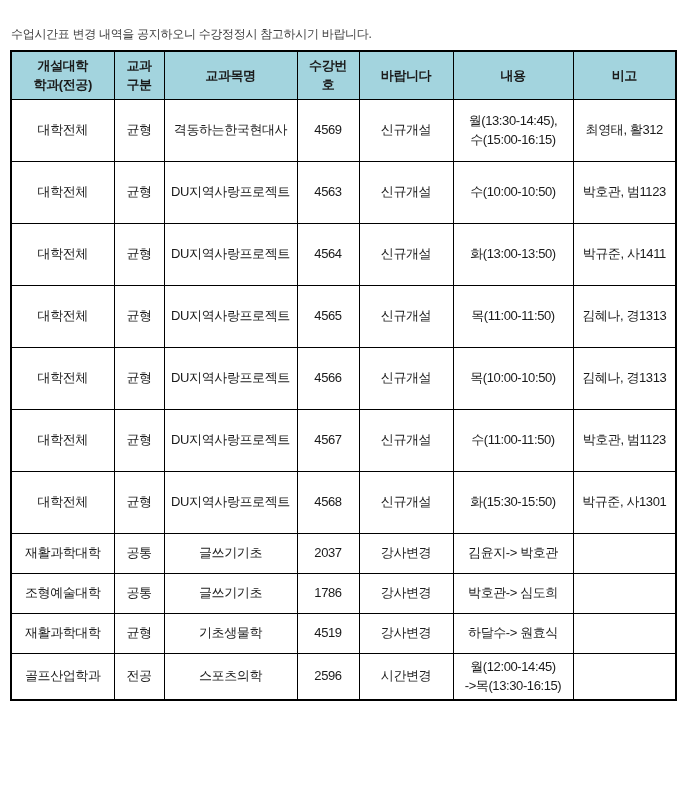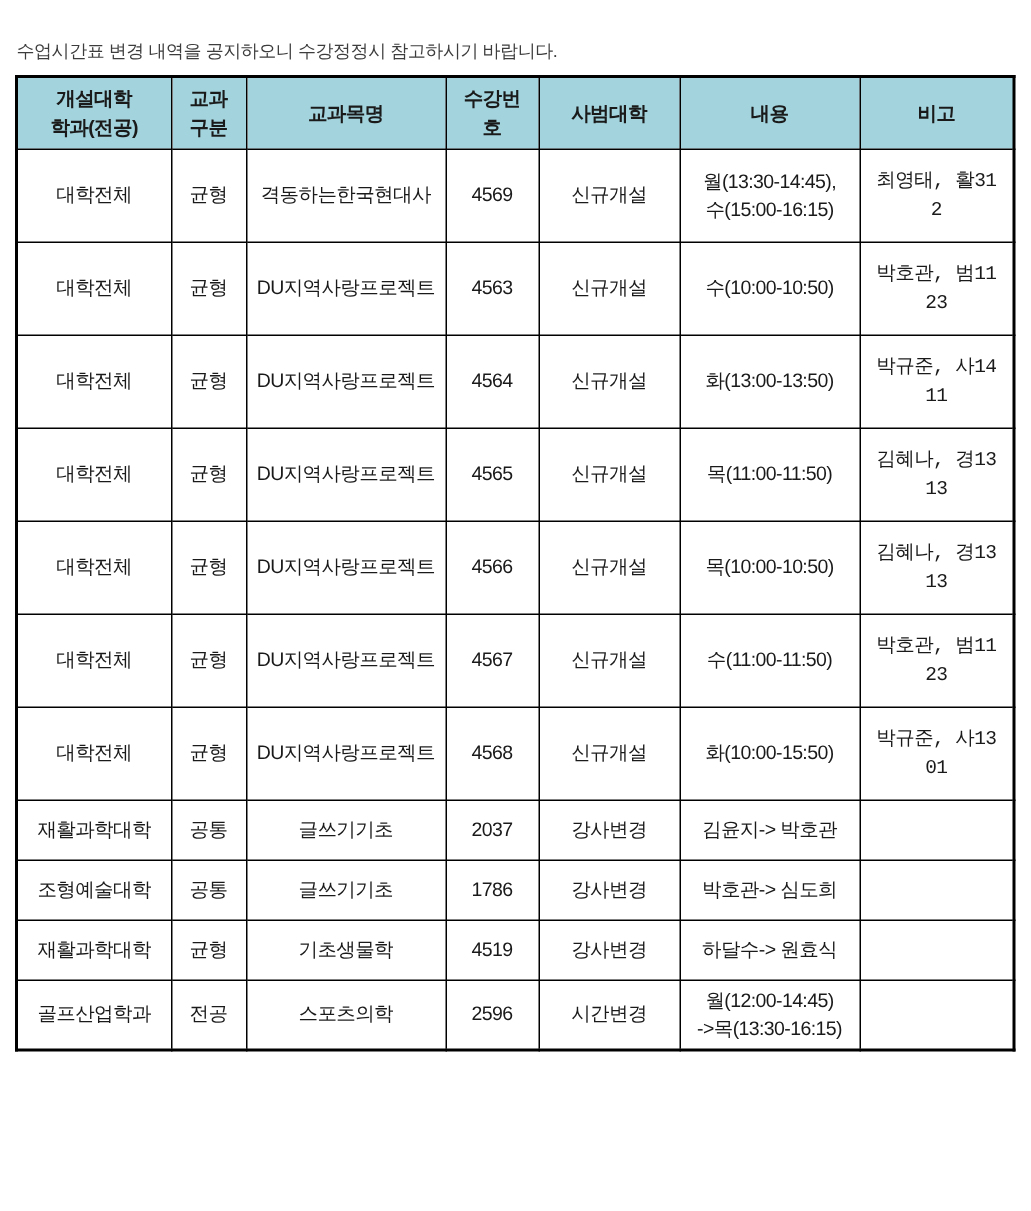--- a/index.html
+++ b/index.html
@@ -46,21 +46,21 @@
     font-size: 13px;
     color: var(--text-color);
     line-height: 1.5;
     letter-spacing: -0.4px;
   }
   table.schedule th {
     background: var(--header-bg);
     font-weight: bold;
   }
   table.schedule td:nth-child(3) { padding: 3px 4px; }
-  table.schedule td:nth-child(7) { padding: 3px 8px; font-family: Liberation Mono, monospace; }
+  table.schedule td:nth-child(7) { padding: 3px 8px; }
   thead tr { height: 48px; }
   tbody tr { height: 62px; }
   tbody tr:nth-child(n+8)  { height: 40px; }
   tbody tr:nth-child(11),
   tbody tr:nth-child(12)   { height: 44px; }
   tbody tr:nth-child(13)   { height: 75px; }
 </style>
 </head>
 <body>
 
@@ -79,21 +79,21 @@
     </colgroup>
     <thead>
       <tr>
         <th>개설대학
 학과(전공)</th>
         <th>교과
 구분</th>
         <th>교과목명</th>
         <th>수강번
 호</th>
-        <th>사범대학</th>
+        <th>바랍니다</th>
         <th>내용</th>
         <th>비고</th>
       </tr>
     </thead>
     <tbody>
         <tr>
           <td>대학전체</td>
           <td>균형</td>
           <td>격동하는한국현대사</td>
           <td>4569</td>
@@ -146,21 +146,21 @@
           <td>신규개설</td>
           <td>수(11:00-11:50)</td>
           <td>박호관, 범1123</td>
         </tr>
         <tr>
           <td>대학전체</td>
           <td>균형</td>
           <td>DU지역사랑프로젝트</td>
           <td>4568</td>
           <td>신규개설</td>
-          <td>화(10:00-15:50)</td>
+          <td>화(15:30-15:50)</td>
           <td>박규준, 사1301</td>
         </tr>
         <tr>
           <td>재활과학대학</td>
           <td>공통</td>
           <td>글쓰기기초</td>
           <td>2037</td>
           <td>강사변경</td>
           <td>김윤지-&gt; 박호관</td>
           <td></td>

